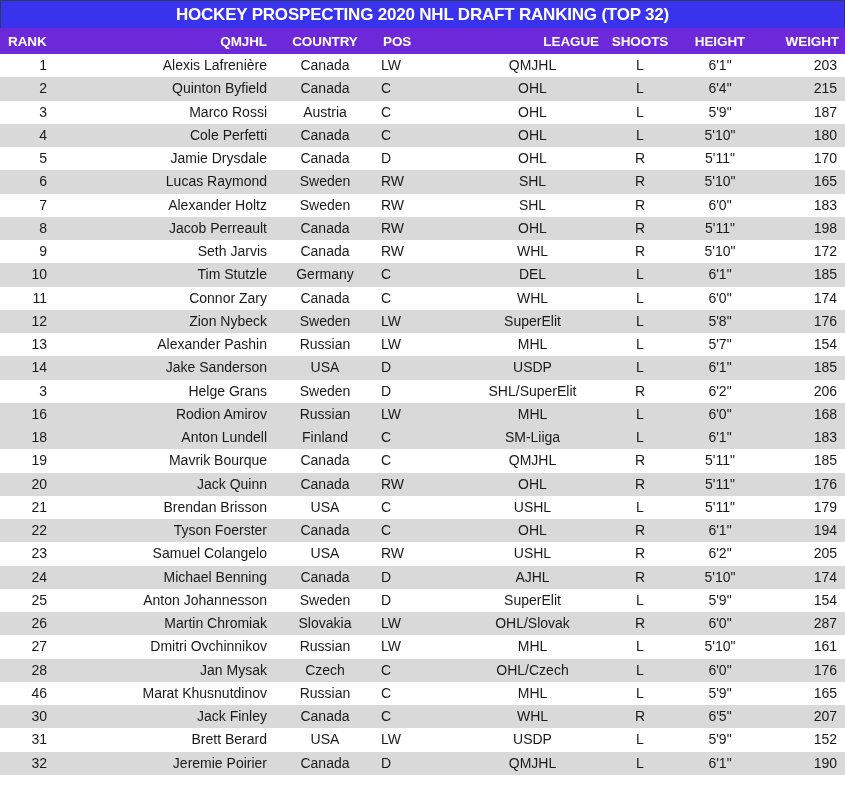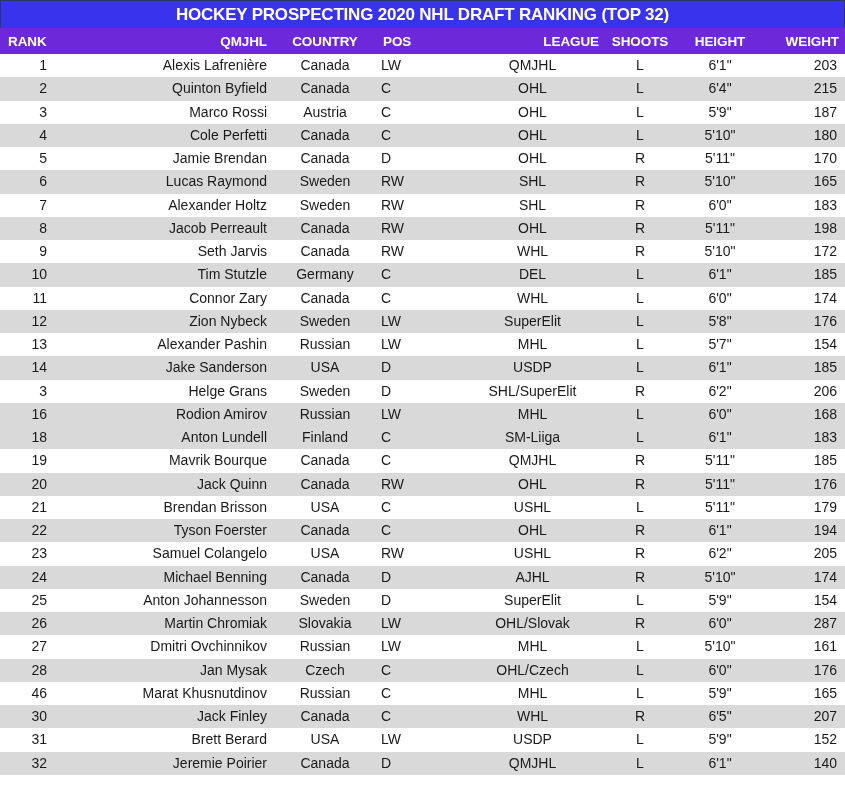--- a/index.html
+++ b/index.html
@@ -181,21 +181,21 @@
           <td class="td-player">Cole Perfetti</td>
           <td class="td-country">Canada</td>
           <td class="td-pos">C</td>
           <td class="td-league">OHL</td>
           <td class="td-shoots">L</td>
           <td class="td-height">5'10"</td>
           <td class="td-weight">180</td>
         </tr>
         <tr class="odd">
           <td class="td-rank">5</td>
-          <td class="td-player">Jamie Brendan</td>
+          <td class="td-player">Jamie Drysdale</td>
           <td class="td-country">Canada</td>
           <td class="td-pos">D</td>
           <td class="td-league">OHL</td>
           <td class="td-shoots">R</td>
           <td class="td-height">5'11"</td>
           <td class="td-weight">170</td>
         </tr>
         <tr class="even">
           <td class="td-rank">6</td>
           <td class="td-player">Lucas Raymond</td>
@@ -447,18 +447,18 @@
           <td class="td-weight">152</td>
         </tr>
         <tr class="even">
           <td class="td-rank">32</td>
           <td class="td-player">Jeremie Poirier</td>
           <td class="td-country">Canada</td>
           <td class="td-pos">D</td>
           <td class="td-league">QMJHL</td>
           <td class="td-shoots">L</td>
           <td class="td-height">6'1"</td>
-          <td class="td-weight">140</td>
+          <td class="td-weight">190</td>
         </tr>
       </tbody>
   </table>
 
 </div>
 
 </body></html>

